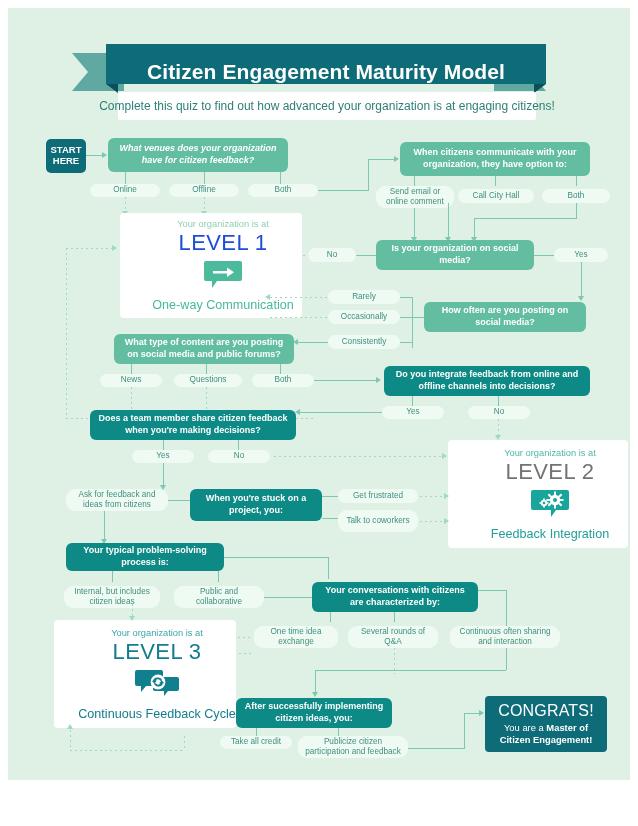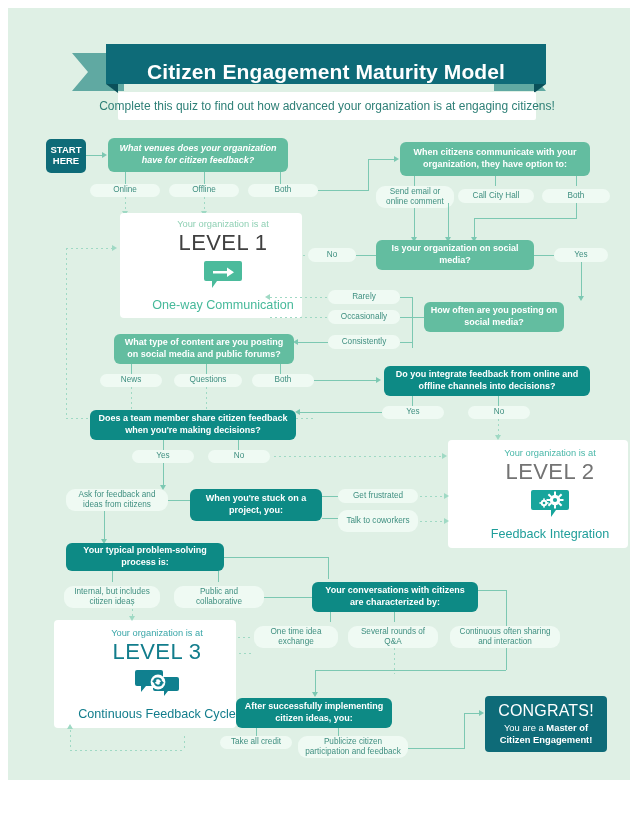--- a/index.html
+++ b/index.html
@@ -55,21 +55,21 @@
     display:flex;flex-direction:column;align-items:center;justify-content:center;
     font-size:9.5px;font-weight:bold;line-height:1.15;
   }
 
   
   .level-card{
     position:absolute;background:#ffffff;border-radius:4px;
     display:flex;flex-direction:column;align-items:center;justify-content:center;padding-left:24px;
   }
   .level-card .lbl{color:#8fd0b4;font-size:9.3px;margin-bottom:1px;}
-  .level-card .big{color:#404040;font-size:22px;letter-spacing:.4px;}
+  .level-card .big{color:#1d4ed8;font-size:22px;letter-spacing:.4px;}
   .level-card .cap{color:#46b99a;font-size:12.6px;margin-top:3px;}
   .level-card.deep .lbl{color:#49b7a8;}
   .level-card.deep .big{color:#737373;}
   .level-card.deep .cap{color:#1f9e9a;}
   .level-card.dd .lbl{color:#3aa6a8;}
   .level-card.dd .big{color:#127d8c;}
   .level-card.dd .cap{color:#127d8c;}
   .icon-wrap{margin:4px 0 1px;}
 
   .congrats{
@@ -186,21 +186,21 @@
         </svg>
       </div>
       <div class="cap">One-way Communication</div>
     </div>
 
     <div class="dt h" style="left:58px;top:240px;width:46px;"></div>
     <div class="arw rl" style="left:104px;top:236.5px;"></div>
     <div class="dt v" style="left:58px;top:240px;height:170px;"></div>
     <div class="dt h" style="left:58px;top:410px;width:250px;"></div>
 
-    <div class="node q-mid" style="left:416px;top:294px;width:140px;height:30px;">How often are you posting on social media?</div>
+    <div class="node q-mid" style="left:416px;top:294px;width:162px;height:30px;">How often are you posting on social media?</div>
     <div class="node ans" style="left:320px;top:282px;width:72px;height:14px;">Rarely</div>
     <div class="node ans" style="left:320px;top:302px;width:72px;height:14px;">Occasionally</div>
     <div class="node ans" style="left:320px;top:327px;width:72px;height:14px;">Consistently</div>
     <div class="ln v" style="left:404px;top:289px;height:51px;"></div>
     <div class="ln h" style="left:392px;top:289px;width:12px;"></div>
     <div class="ln h" style="left:392px;top:309px;width:24px;"></div>
     <div class="ln h" style="left:392px;top:334px;width:12px;"></div>
 
     <div class="dt h" style="left:262px;top:289px;width:58px;"></div>
     <div class="arw ll" style="left:257px;top:285.5px;"></div>

